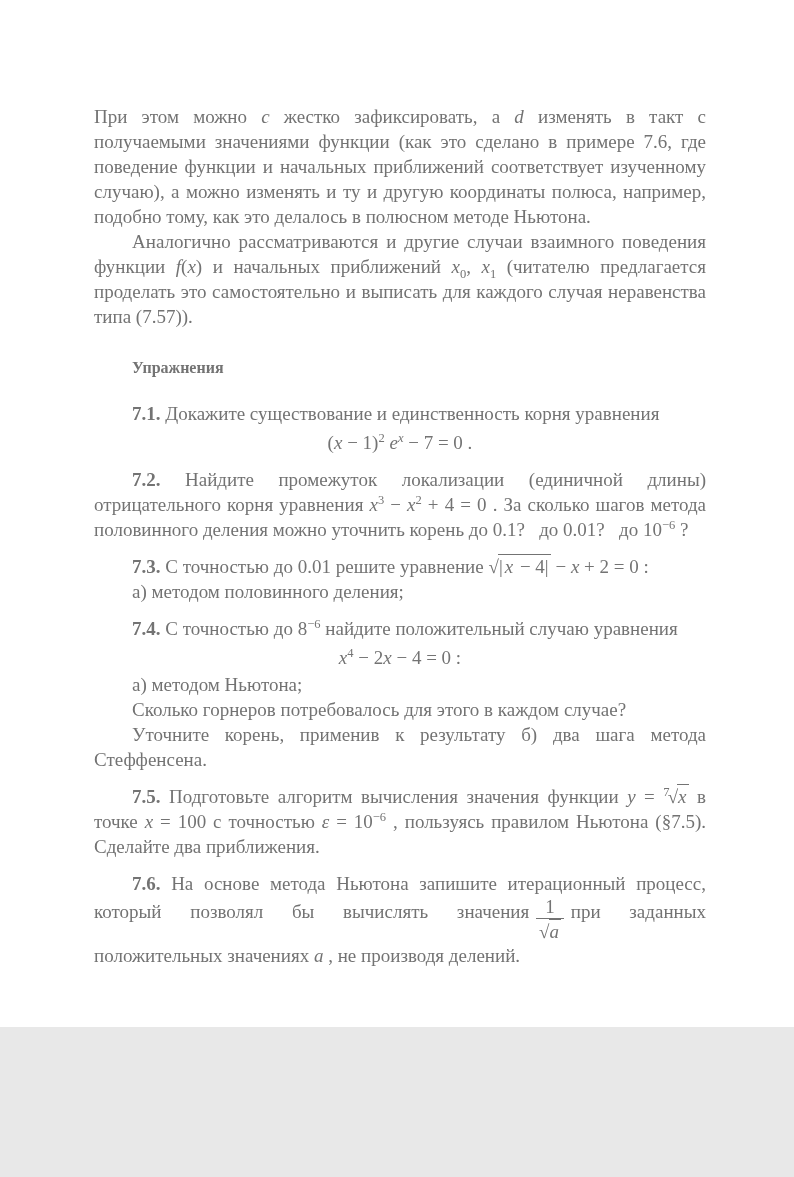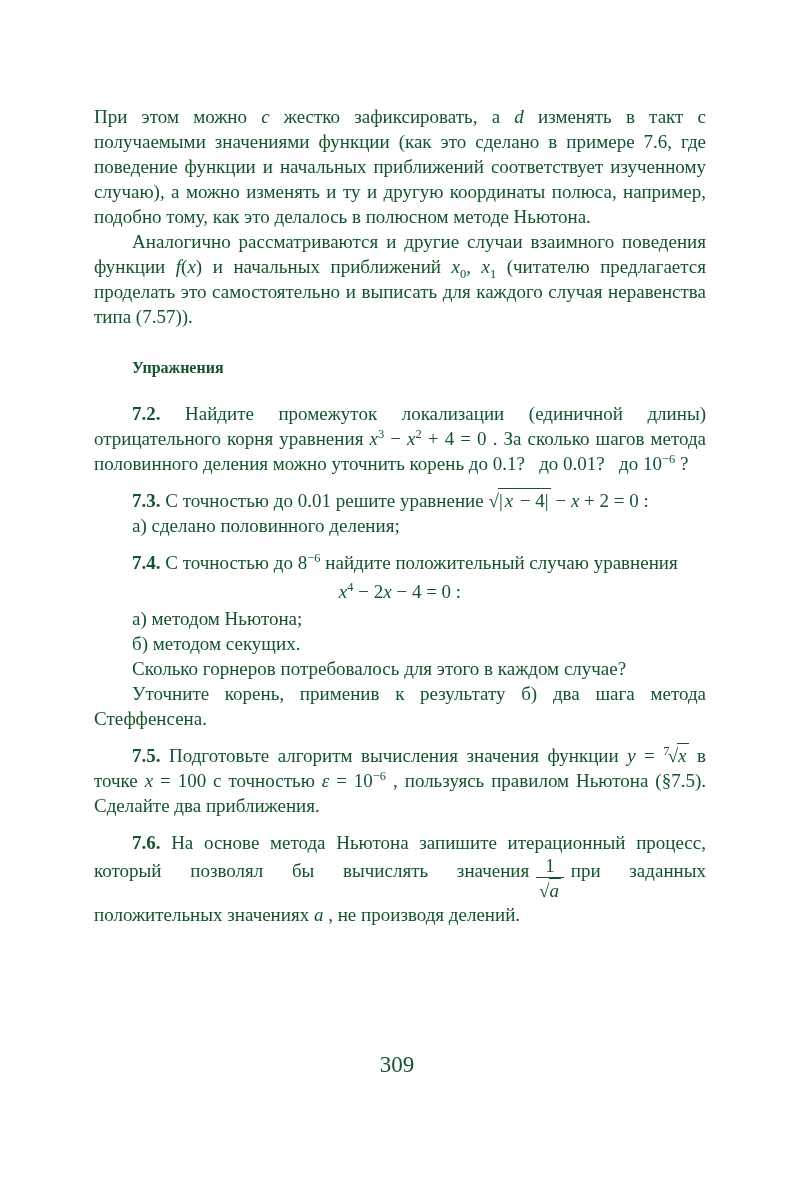--- a/index.html
+++ b/index.html
@@ -1,20 +1,20 @@
 <!DOCTYPE html>
 <html><head>
 <meta charset="utf-8">
 <style>
   html, body { margin:0; padding:0; background:#e8e8e8; }
   .sheet {
     position:relative;
-    width:794px; height:1177px;
+    width:794px; height:1027px;
     background:#ffffff;
-    color:#14532d;
+    color:#737373;
     font-family:"Liberation Serif", serif;
     overflow:hidden;
   }
   .text-block {
     position:absolute;
     left:94px; top:104px; width:612px;
     font-size:19px; line-height:25px;
     text-align:justify;
   }
   p { margin:0; }
@@ -60,35 +60,38 @@
 <body>
 
 <div class="sheet">
   <div class="text-block">
 
     <p class="para"><span>При этом можно </span><span class="it">c</span><span> жестко зафиксировать, а </span><span class="it">d</span><span> изменять в такт с получаемыми значениями функции (как это сделано в примере 7.6, где поведение функции и начальных приближений соответствует изученному случаю), а можно изменять и ту и другую координаты полюса, например, подобно тому, как это делалось в полюсном методе Ньютона.</span></p>
     <p class="para indent"><span>Аналогично рассматриваются и другие случаи взаимного поведения функции </span><span class="it">f</span><span>(</span><span class="it">x</span><span>) и начальных приближений </span><span class="it">x</span><sub>0</sub><span>, </span><span class="it">x</span><sub>1</sub><span> (читателю предлагается проделать это самостоятельно и выписать для каждого случая неравенства типа (7.57)).</span></p>
 
     <p class="heading">Упражнения</p>
 
+    <div class="exercise">
+      <p class="indent"><span class="lbl">7.1.</span><span><span> Докажите существование и единственность корня уравнения</span></span></p>
+      <p class="formula"><span>(</span><span class="it">x</span><span> − 1)</span><sup>2</sup><span> </span><span class="it">e</span><sup class="it">x</sup><span> − 7 = 0 .</span></p>
+    </div>
 
     <div class="exercise">
       <p class="indent"><span class="lbl">7.2.</span><span><span> Найдите промежуток локализации (единичной длины) отрицательного корня уравнения </span><span class="it">x</span><sup>3</sup><span> − </span><span class="it">x</span><sup>2</sup><span> + 4 = 0 . За сколько шагов метода половинного деления можно уточнить корень до 0.1?&nbsp;&nbsp; до 0.01?&nbsp;&nbsp; до 10</span><sup>−6</sup><span> ?</span></span></p>
     </div>
 
     <div class="exercise">
       <p class="indent"><span class="lbl">7.3.</span><span><span> С точностью до 0.01 решите уравнение </span><span>√</span><span class="over">|</span><span class="it over">x</span><span class="over"> − 4|</span><span> − </span><span class="it">x</span><span> + 2 = 0 :</span></span></p>
-      <p class="indent">а) сделано половинного деления;</p>
+      <p class="indent">а) методом половинного деления;</p>
     </div>
 
     <div class="exercise">
       <p class="indent"><span class="lbl">7.4.</span><span><span> С точностью до 8</span><sup>−6</sup><span> найдите положительный случаю уравнения</span></span></p>
       <p class="formula"><span class="it">x</span><sup>4</sup><span> − 2</span><span class="it">x</span><span> − 4 = 0 :</span></p>
       <p class="indent">а) методом Ньютона;</p>
-      <p class="indent">б) методом секущих.</p>
       <p class="indent">Сколько горнеров потребовалось для этого в каждом случае?</p>
       <p class="indent">Уточните корень, применив к результату б) два шага метода Стеффенсена.</p>
     </div>
 
     <div class="exercise">
       <p class="indent"><span class="lbl">7.5.</span><span><span> Подготовьте алгоритм вычисления значения функции </span><span class="it">y</span><span> = </span><sup class="ridx">7</sup><span>√</span><span class="it over">x</span><span> в точке </span><span class="it">x</span><span> = 100 с точностью </span><span class="it">ε</span><span> = 10</span><sup>−6</sup><span> , пользуясь правилом Ньютона (§7.5). Сделайте два приближения.</span></span></p>
     </div>
 
     <div class="exercise">
       <p class="indent"><span class="lbl">7.6.</span><span><span> На основе метода Ньютона запишите итерационный процесс, который позволял бы вычислять значения</span></span><span class="frac"><span class="num">1</span><span class="den"><span>√</span><span class="over it">a</span></span></span><span><span>при заданных положительных значениях </span><span class="it">a</span><span> , не производя делений.</span></span></p>

